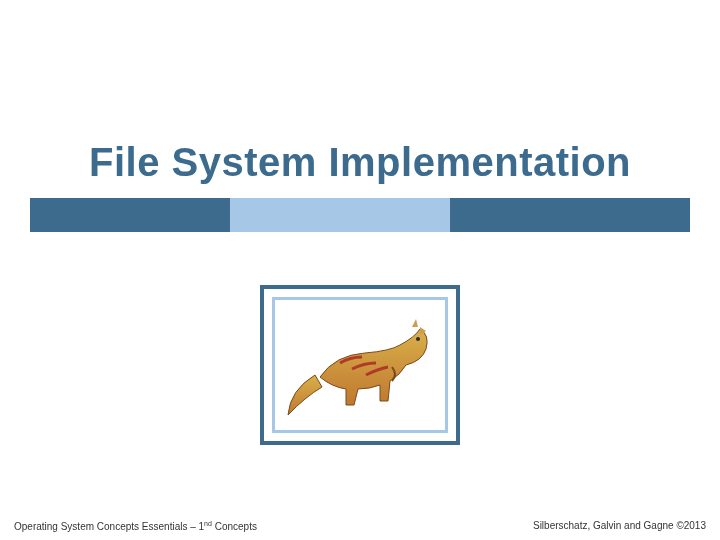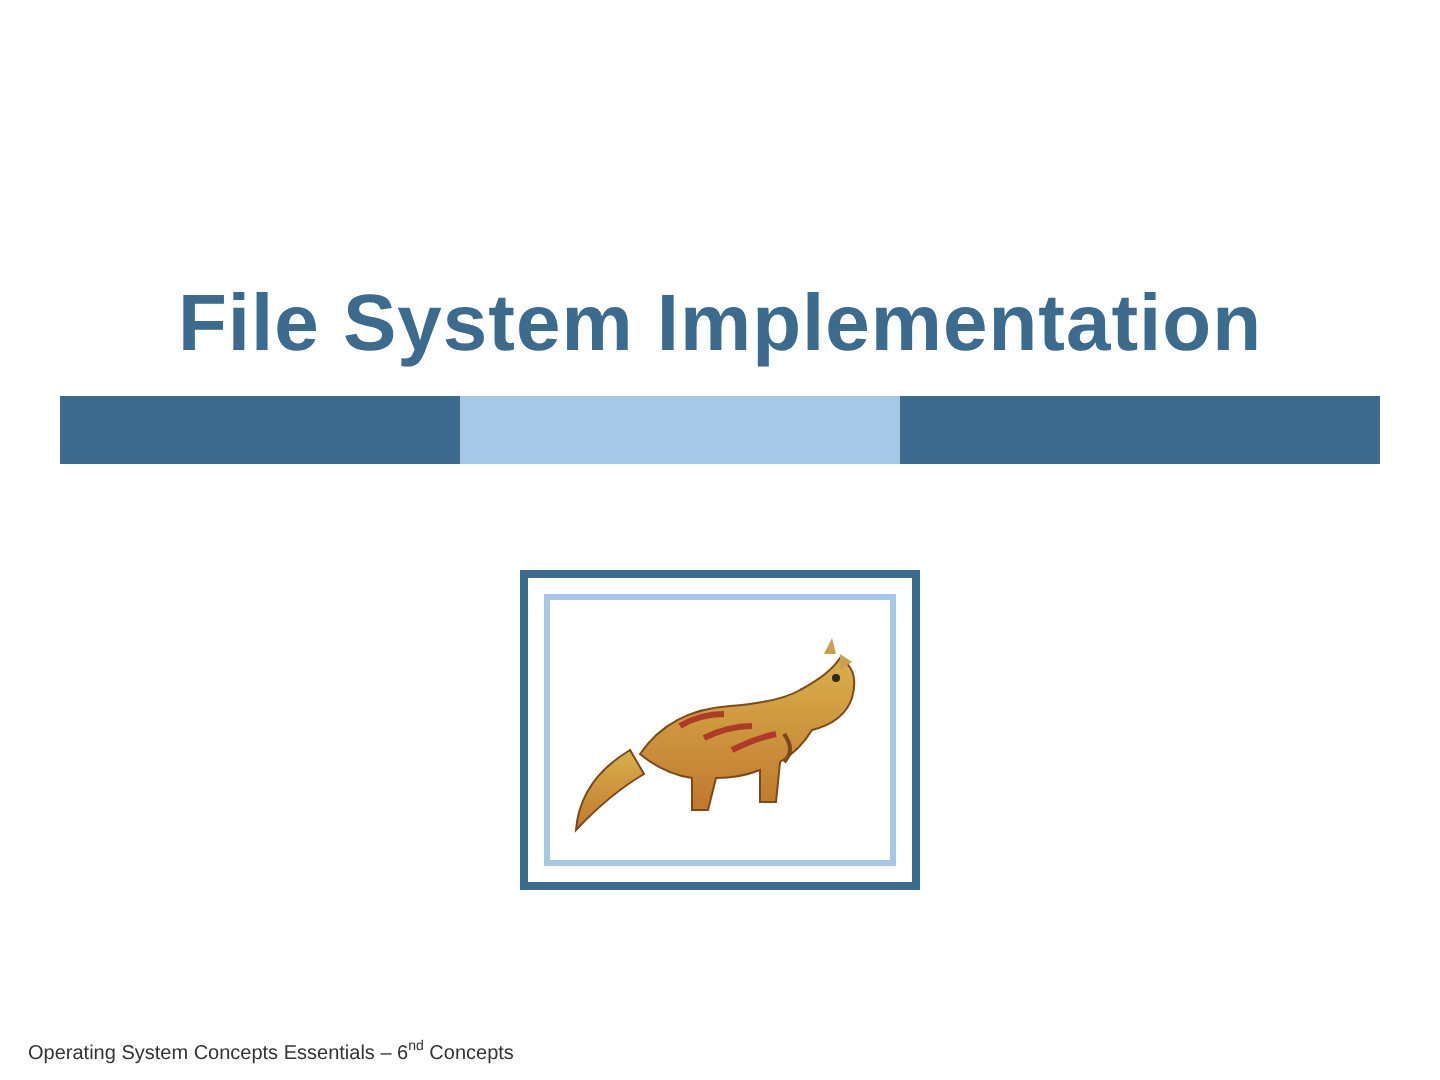--- a/index.html
+++ b/index.html
@@ -106,17 +106,18 @@
         <circle cx="138" cy="34" r="2" fill="#2a2a2a"></circle>
 
         <path d="M132 22 L136 14 L138 22 Z" fill="#c9a050"></path>
         <path d="M140 22 L146 26 L140 30 Z" fill="#c9a050"></path>
       </svg>
     </div>
   </div>
 
   <div class="footer">
     <div>
-      <span>Operating System Concepts Essentials – 6</span><sup>nd</sup><span> Concepts</span>
+      <span>Operating System Concepts Essentials – 1</span><sup>nd</sup><span> Concepts</span>
     </div>
+    <div>Silberschatz, Galvin and Gagne ©2013</div>
   </div>
 
 </div>
 
 </body></html>

